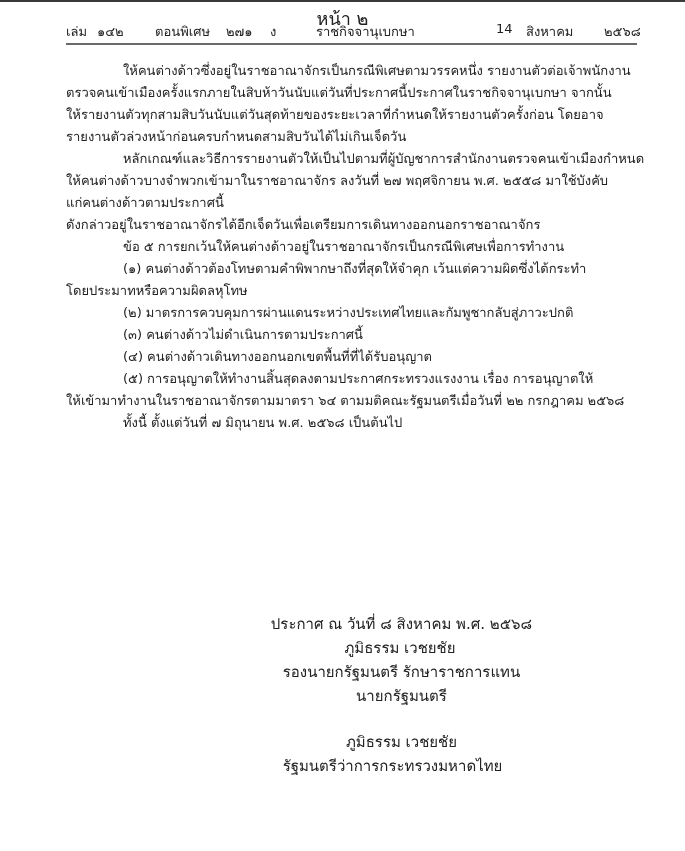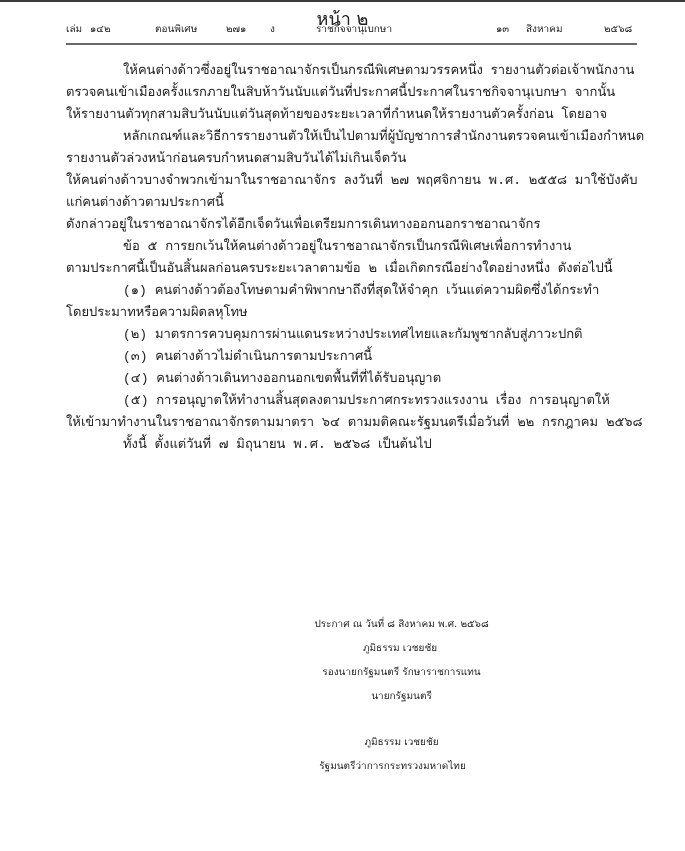--- a/index.html
+++ b/index.html
@@ -2,61 +2,60 @@
 <html><head>
   <meta charset="utf-8">
   <style>
     html, body { margin: 0; padding: 0; }
     body {
       width: 685px; height: 851px; background: #ffffff; position: relative; overflow: hidden;
       font-family: "DejaVu Sans", sans-serif; color: #222222;
     }
     .top-border { position: absolute; left: 0; top: 0; width: 685px; height: 2px; background: #3a3a3a; }
     .page-no { position: absolute; left: 0; width: 685px; top: 4px; text-align: center; font-size: 18px; }
-    .header-row { position: absolute; left: 66px; width: 571px; top: 21px; height: 20px; font-size: 10px; }
+    .header-row { position: absolute; left: 66px; width: 571px; top: 21px; height: 20px; font-size: 13px; }
     .header-row span { position: absolute; top: 0; white-space: nowrap; }
     .header-rule { position: absolute; left: 66px; width: 571px; top: 43px; height: 2px; background: #6a6a6a; }
     .body { position: absolute; left: 66px; width: 571px; top: 60px; font-size: 13px; }
-    .line { height: 22px; line-height: 22px; white-space: nowrap; display: flex; justify-content: space-between; font-family: Liberation Mono, monospace; }
+    .line { height: 22px; line-height: 22px; white-space: nowrap; display: flex; justify-content: space-between; }
     .line.last { justify-content: flex-start; }
     .indent { padding-left: 57px; }
-    .sig { position: absolute; left: 0; width: 685px; text-align: center; font-size: 10px; }
+    .sig { position: absolute; left: 0; width: 685px; text-align: center; font-size: 15px; }
     .sig div { height: 24px; line-height: 24px; white-space: nowrap; }
   </style>
 </head>
 <body>
 
 <div class="top-border"></div>
 
 <div class="page-no">หน้า ๒</div>
 
 <div class="header-row">
   <span style="left:0">เล่ม</span>
-  <span style="left:24px">๑๔๒</span>
+  <span style="left:31px">๑๔๒</span>
   <span style="left:89px">ตอนพิเศษ</span>
   <span style="left:160px">๒๗๑</span>
   <span style="left:204px">ง</span>
   <span style="left:250px">ราชกิจจานุเบกษา</span>
-  <span style="left:430px">๑๓</span>
+  <span style="left:430px">14</span>
   <span style="left:460px">สิงหาคม</span>
   <span style="left:538px">๒๕๖๘</span>
 </div>
 <div class="header-rule"></div>
 
 <div class="body">
   <div class="line last indent">ให้คนต่างด้าวซึ่งอยู่ในราชอาณาจักรเป็นกรณีพิเศษตามวรรคหนึ่ง  รายงานตัวต่อเจ้าพนักงาน</div>
   <div class="line last">ตรวจคนเข้าเมืองครั้งแรกภายในสิบห้าวันนับแต่วันที่ประกาศนี้ประกาศในราชกิจจานุเบกษา  จากนั้น</div>
   <div class="line last">ให้รายงานตัวทุกสามสิบวันนับแต่วันสุดท้ายของระยะเวลาที่กำหนดให้รายงานตัวครั้งก่อน  โดยอาจ</div>
+  <div class="line last">รายงานตัวล่วงหน้าก่อนครบกำหนดสามสิบวันได้ไม่เกินเจ็ดวัน</div>
   <div class="line last indent">หลักเกณฑ์และวิธีการรายงานตัวให้เป็นไปตามที่ผู้บัญชาการสำนักงานตรวจคนเข้าเมืองกำหนด</div>
-  <div class="line last">รายงานตัวล่วงหน้าก่อนครบกำหนดสามสิบวันได้ไม่เกินเจ็ดวัน</div>
   <div class="line last">ให้คนต่างด้าวบางจำพวกเข้ามาในราชอาณาจักร  ลงวันที่  ๒๗  พฤศจิกายน  พ.ศ.  ๒๕๕๘  มาใช้บังคับ</div>
   <div class="line last">แก่คนต่างด้าวตามประกาศนี้</div>
   <div class="line last">ดังกล่าวอยู่ในราชอาณาจักรได้อีกเจ็ดวันเพื่อเตรียมการเดินทางออกนอกราชอาณาจักร</div>
   <div class="line last indent">ข้อ  ๕  การยกเว้นให้คนต่างด้าวอยู่ในราชอาณาจักรเป็นกรณีพิเศษเพื่อการทำงาน</div>
-  <div class="line last">ตามประกาศนี้เป็นอันสิ้นผลก่อนครบระยะเวลาตามข้อ  ๒  เมื่อเกิดกรณีอย่างใดอย่างหนึ่ง  ดังต่อไปนี้</div>
   <div class="line last indent">(๑)  คนต่างด้าวต้องโทษตามคำพิพากษาถึงที่สุดให้จำคุก  เว้นแต่ความผิดซึ่งได้กระทำ</div>
   <div class="line last">โดยประมาทหรือความผิดลหุโทษ</div>
   <div class="line last indent">(๒)  มาตรการควบคุมการผ่านแดนระหว่างประเทศไทยและกัมพูชากลับสู่ภาวะปกติ</div>
   <div class="line last indent">(๓)  คนต่างด้าวไม่ดำเนินการตามประกาศนี้</div>
   <div class="line last indent">(๔)  คนต่างด้าวเดินทางออกนอกเขตพื้นที่ที่ได้รับอนุญาต</div>
   <div class="line last indent">(๕)  การอนุญาตให้ทำงานสิ้นสุดลงตามประกาศกระทรวงแรงงาน  เรื่อง  การอนุญาตให้</div>
   <div class="line last">ให้เข้ามาทำงานในราชอาณาจักรตามมาตรา  ๖๔  ตามมติคณะรัฐมนตรีเมื่อวันที่  ๒๒  กรกฎาคม  ๒๕๖๘</div>
   <div class="line last indent">ทั้งนี้  ตั้งแต่วันที่  ๗  มิถุนายน  พ.ศ.  ๒๕๖๘  เป็นต้นไป</div>
 </div>
 

